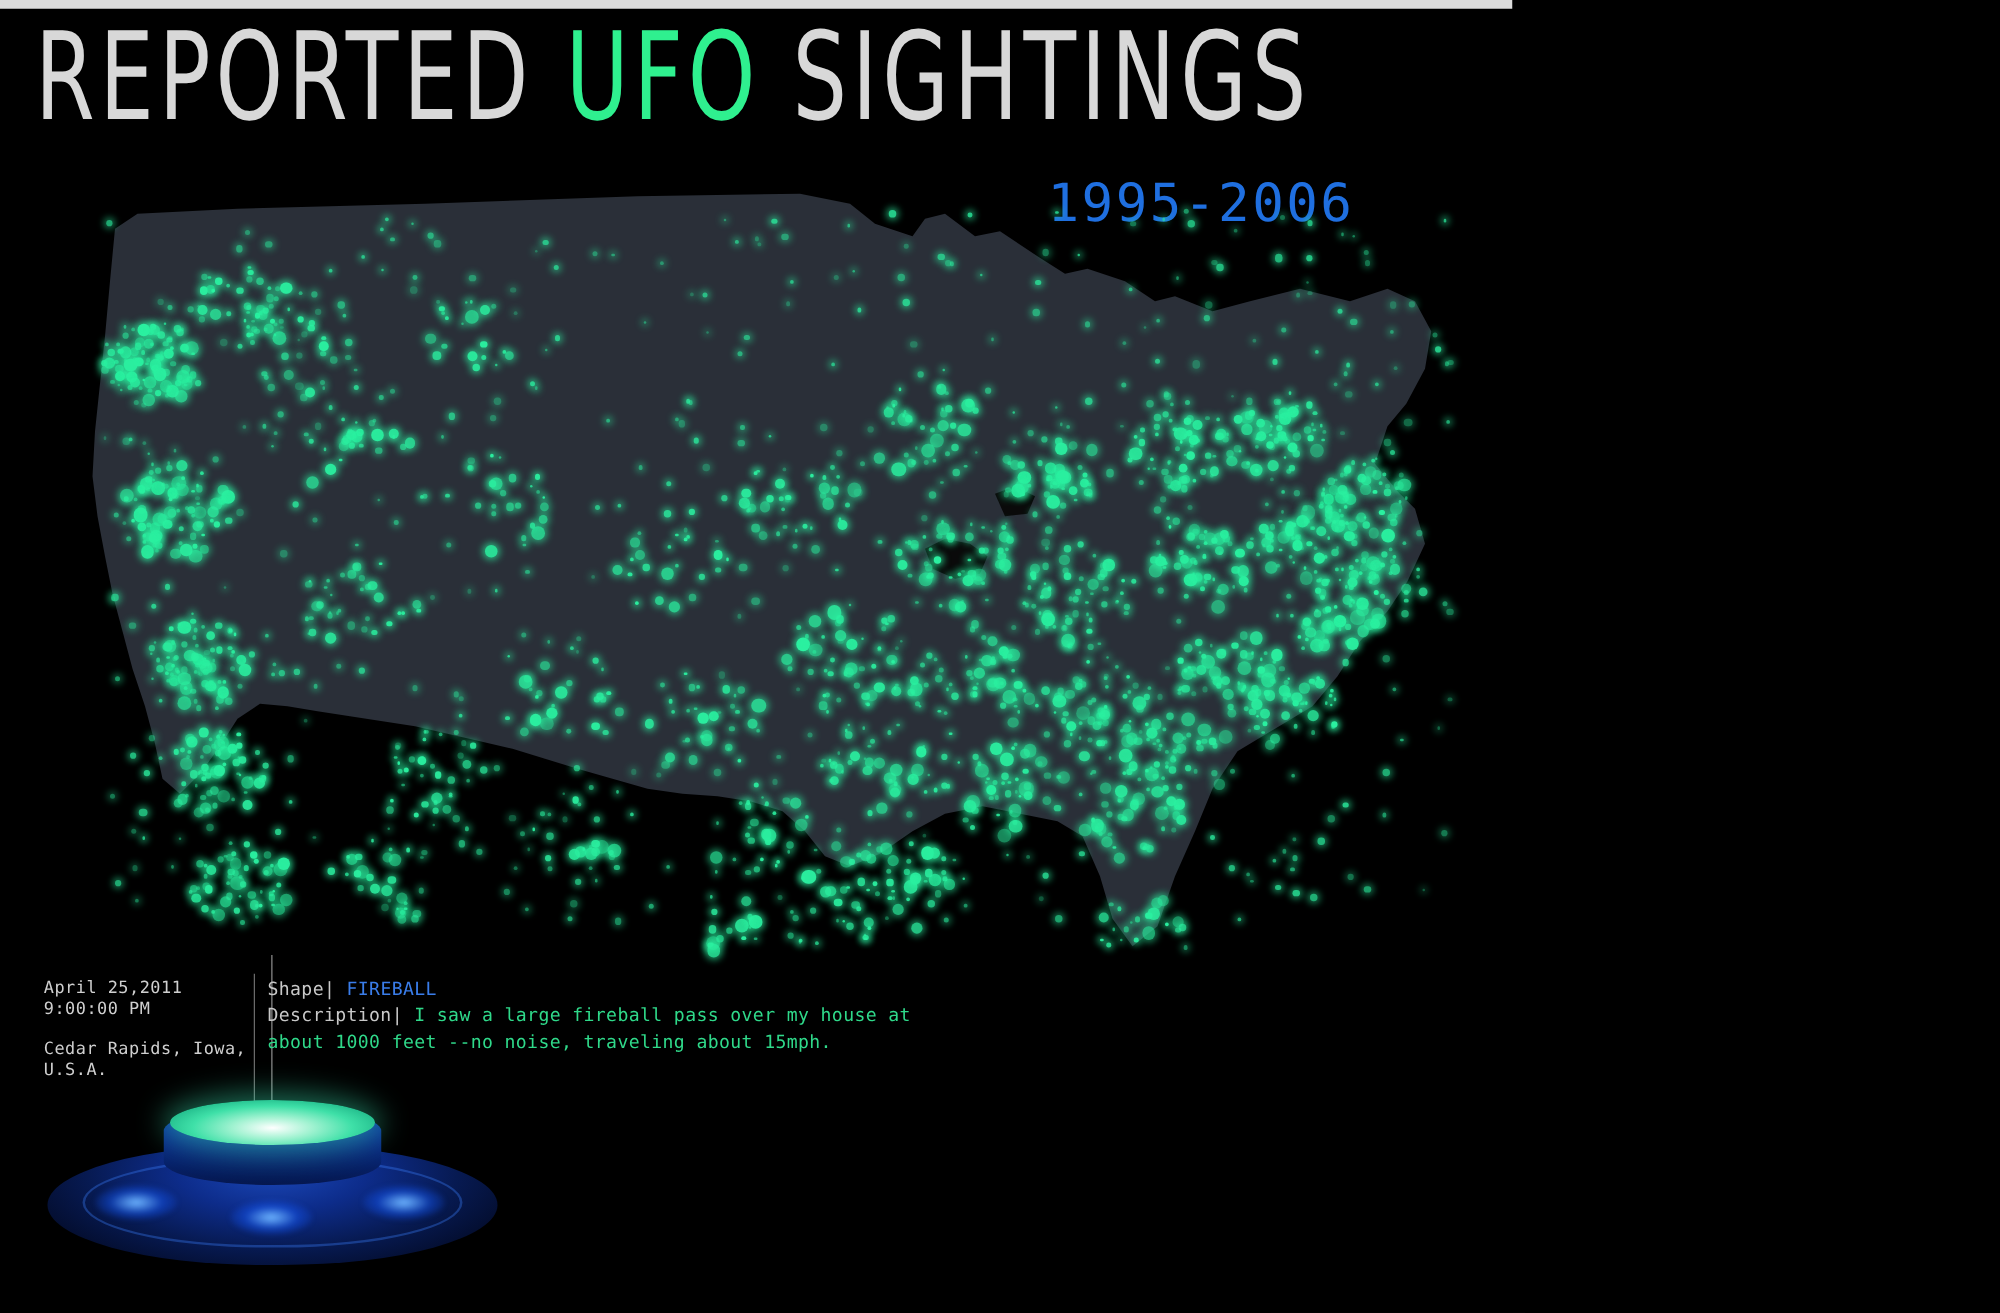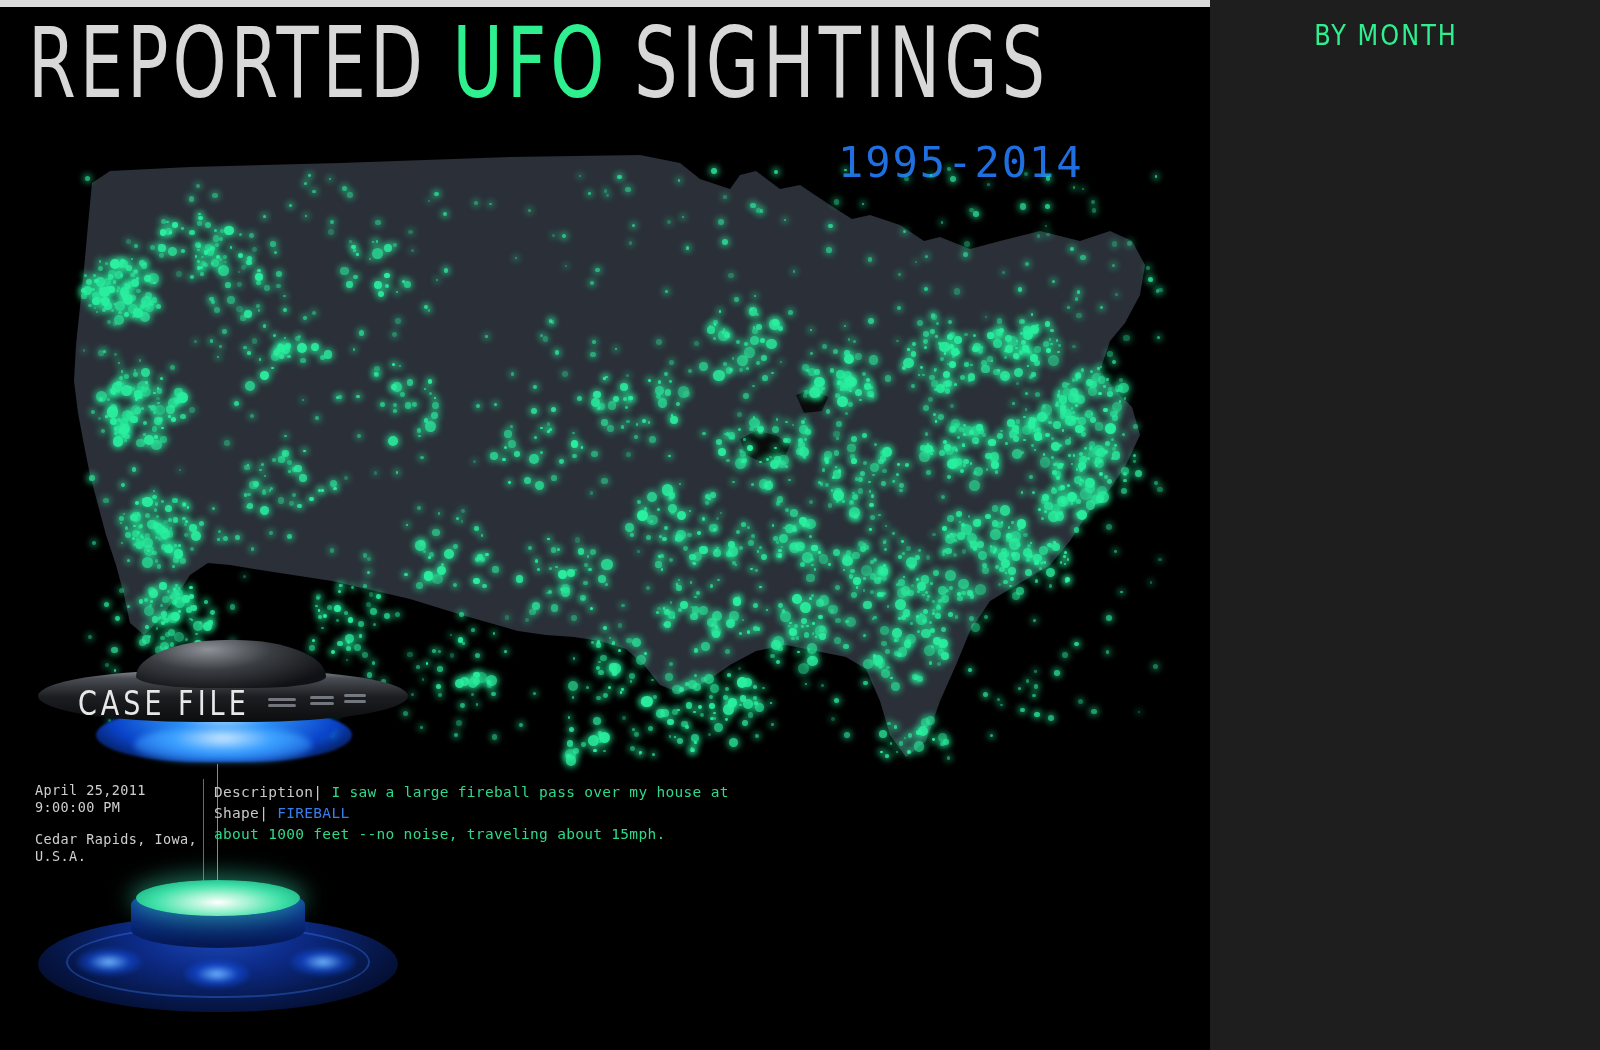--- a/index.html
+++ b/index.html
@@ -136,21 +136,21 @@
 
 <div id="root">
 
   <div id="poster">
     <div id="topborder"></div>
 
     <div id="title">
       <span>REPORTED </span><span class="ufo">UFO</span><span> SIGHTINGS</span>
     </div>
 
-    <div id="subtitle">1995-2014</div>
+    <div id="subtitle">1995-2006</div>
 
     <div id="mapwrap">
       <svg id="mapsvg" width="1160" height="620" viewBox="0 0 1160 620">
         <path fill="#2a2f38" d="M52,38 L70,26 L150,22 L300,18 L470,12 L600,10 L640,18 L660,34 L690,44 L700,30
           L716,26 L740,44 L760,40 L790,60 L812,74 L830,70 L860,80 L884,96 L900,92 L930,104 L960,96
           L1000,86 L1040,96 L1070,86 L1092,96 L1105,120 L1100,150 L1085,178 L1070,196 L1060,226 L1078,248
           L1092,262 L1100,290 L1086,320 L1070,344 L1048,368 L1030,396 L1010,420 L980,438 L950,456
           L930,486 L916,520 L900,556 L886,596 L866,612 L850,590 L840,556 L826,524 L806,512 L776,506
           L746,500 L716,506 L690,520 L664,538 L640,548 L620,540 L604,520 L586,504 L560,496 L534,492
           L506,490 L478,486 L450,478 L422,470 L396,462 L370,454 L344,448 L318,442 L292,436 L266,432
@@ -2408,67 +2408,50 @@
           <div class="dot" style="left:570.6px;top:498.1px;width:2.0px;height:2.0px;opacity:0.38;"></div>
           <div class="dot" style="left:994.3px;top:182.8px;width:3.2px;height:3.2px;opacity:0.67;"></div>
           <div class="dot" style="left:617.3px;top:461.7px;width:3.3px;height:3.3px;opacity:0.37;"></div>
           <div class="dot" style="left:267.8px;top:28.8px;width:2.9px;height:2.9px;opacity:0.77;"></div>
           <div class="dot" style="left:563.1px;top:547.9px;width:4.9px;height:4.9px;opacity:0.72;"></div>
           <div class="dot" style="left:1105.5px;top:120.9px;width:4.5px;height:4.5px;opacity:0.50;"></div>
           <div class="dot" style="left:207.3px;top:358.0px;width:5.6px;height:5.6px;opacity:0.84;"></div>
         </div>
     </div>
 
-    <div id="saucer">
-      <div class="s-glow"></div>
-      <div class="s-glow2"></div>
-      <div class="s-body"></div>
-      <div class="s-dome"></div>
-      <div class="s-stripe" style="left:230px;top:62px;width:28px;"></div>
-      <div class="s-stripe" style="left:230px;top:68px;width:28px;"></div>
-      <div class="s-stripe" style="left:272px;top:60px;width:24px;"></div>
-      <div class="s-stripe" style="left:272px;top:66px;width:24px;"></div>
-      <div class="s-stripe" style="left:306px;top:58px;width:22px;"></div>
-      <div class="s-stripe" style="left:306px;top:64px;width:22px;"></div>
-      <div id="casefile-label">CASE FILE</div>
-    </div>
 
     <div id="beamline"></div>
 
     <div id="case-left">
       <div>April 25,2011</div>
       <div>9:00:00 PM</div>
       <div class="gap"></div>
       <div>Cedar Rapids, Iowa,</div>
       <div>U.S.A.</div>
     </div>
     <div id="case-div"></div>
 
     <div id="case-right">
       <div>
+        <span class="lbl">Shape|</span>
+        <span class="shape-val">FIREBALL</span>
+      </div>
+      <div>
         <span class="lbl">Description|</span>
         <span class="desc-val">I saw a large fireball pass over my house at</span>
-      </div>
-      <div>
-        <span class="lbl">Shape|</span>
-        <span class="shape-val">FIREBALL</span>
       </div>
       <div class="desc-val">about 1000 feet --no noise, traveling about 15mph.</div>
     </div>
 
     <div id="pedestal">
       <div class="p-disc"></div>
       <div class="p-ring"></div>
       <div class="p-lamp" style="left:38px;top:78px;"></div>
       <div class="p-lamp" style="left:146px;top:90px;"></div>
       <div class="p-lamp" style="left:252px;top:78px;"></div>
       <div class="p-cup"></div>
       <div class="p-top"></div>
     </div>
 
 
   </div>
 
-  <div id="panel">
-    <div id="bymonth-title" class="panel-title">BY MONTH</div>
-
-  </div>
 </div>
 
 </body></html>

